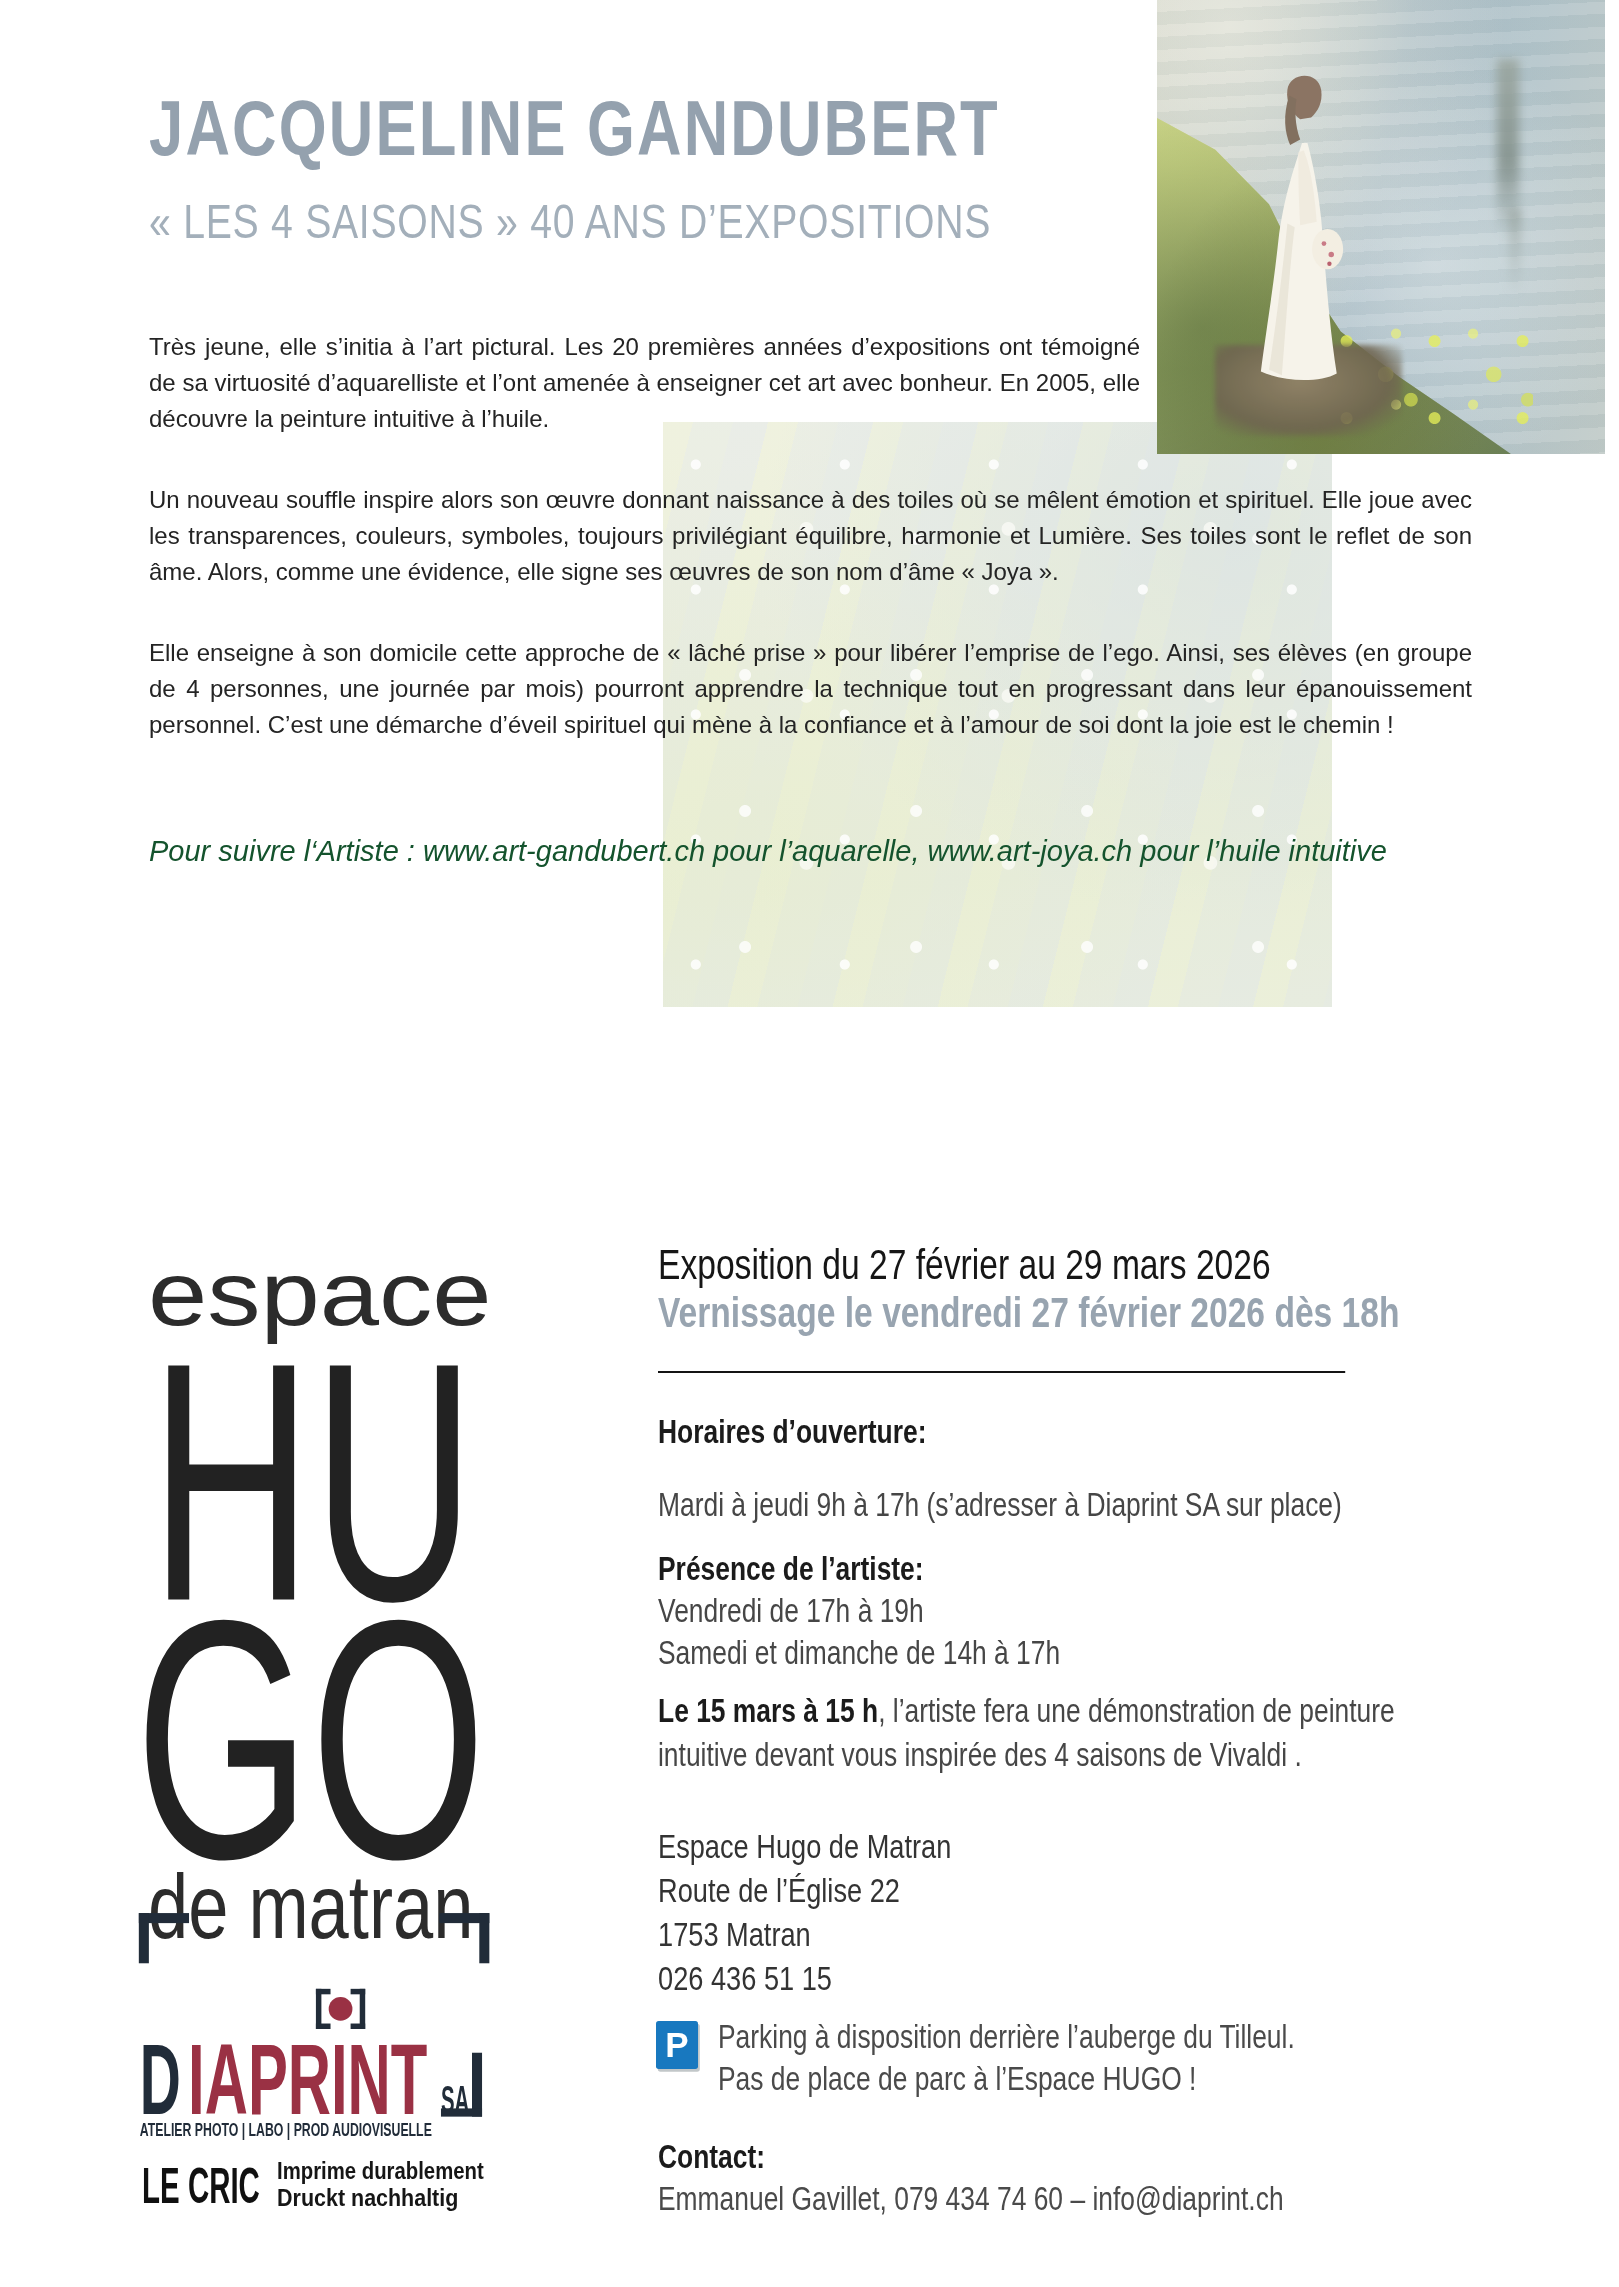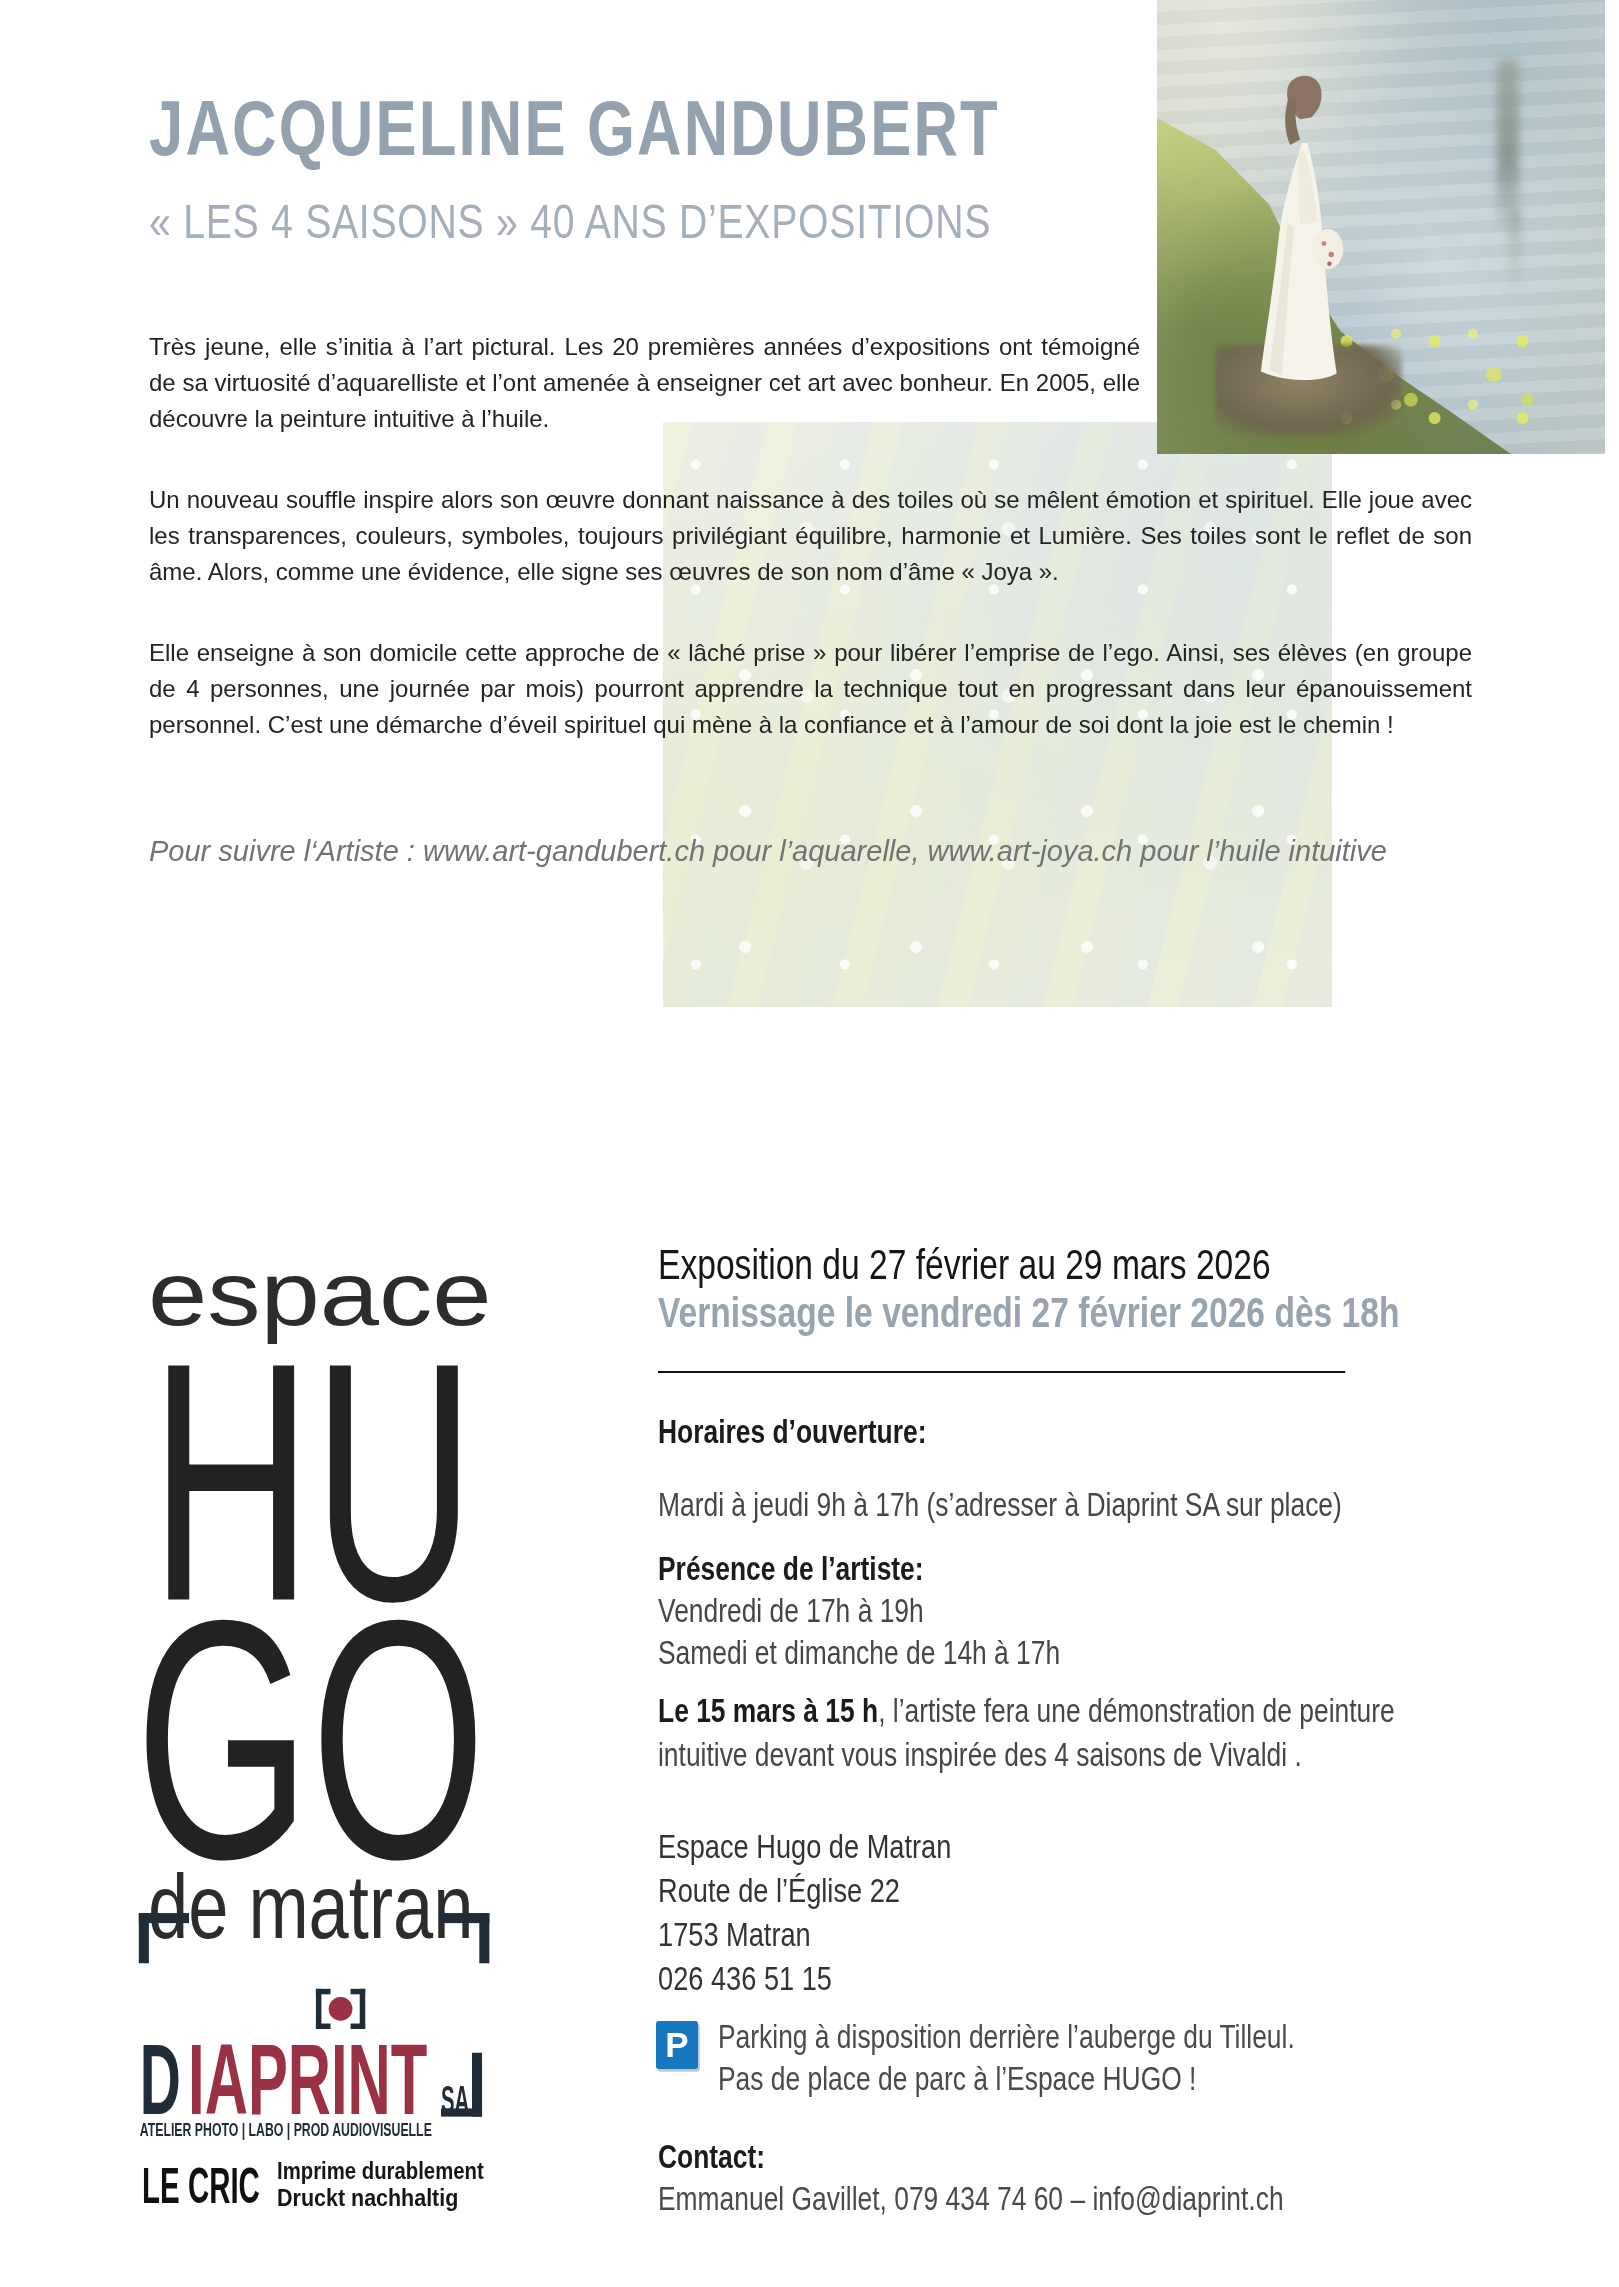--- a/index.html
+++ b/index.html
@@ -55,21 +55,21 @@
 
   
   .header{position:absolute;left:149px;top:88px;width:1051px;transform:scaleX(0.8);transform-origin:0 0;z-index:2;}
   .title{font-size:77px;font-weight:bold;letter-spacing:2.7px;color:#94a1ae;line-height:1.05;white-space:nowrap;}
   .subtitle{margin-top:24px;font-size:49px;font-weight:normal;letter-spacing:0.9px;color:#a3afba;white-space:nowrap;}
 
   
   .bio{position:absolute;left:149px;top:329px;width:1323px;z-index:2;color:#242424;}
   .bio p{margin:0 0 45px 0;font-size:24px;line-height:36px;text-align:justify;}
   .bio p.first{width:991px;}
-  .follow{margin-top:90px;font-size:29px;line-height:37px;font-style:italic;color:#737373;white-space:nowrap;}
+  .follow{margin-top:90px;font-size:29px;line-height:37px;font-style:italic;color:#14532d;white-space:nowrap;}
 
   
   .venue-logo{position:absolute;left:115px;top:1254px;z-index:2;}
 
   
   .event-col{position:absolute;left:658px;top:1232px;width:1051px;height:1023px;
     transform:scaleX(0.8);transform-origin:0 0;z-index:2;}
   .event-col > div{position:absolute;left:0;}
   .ev-dates{top:9.1px;font-size:42px;color:#161616;white-space:nowrap;}
   .ev-vernissage{top:57px;font-size:42px;font-weight:bold;color:#98a4b0;white-space:nowrap;}

